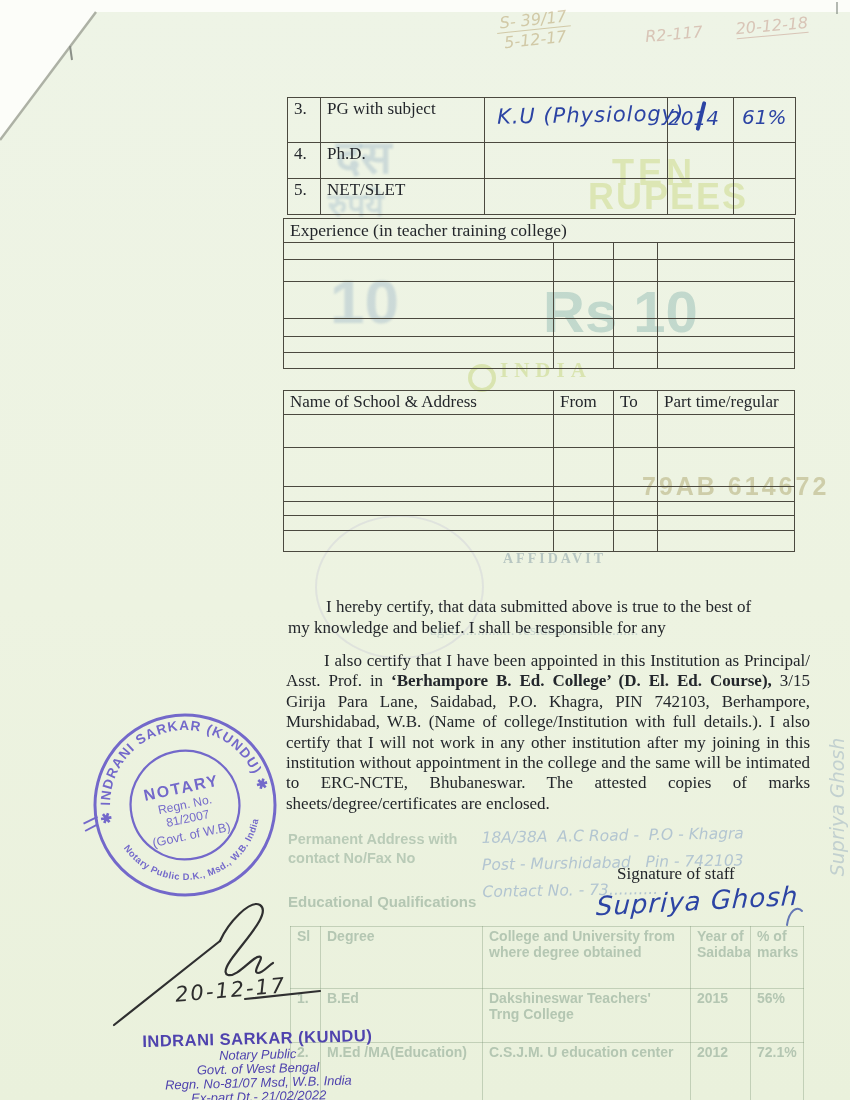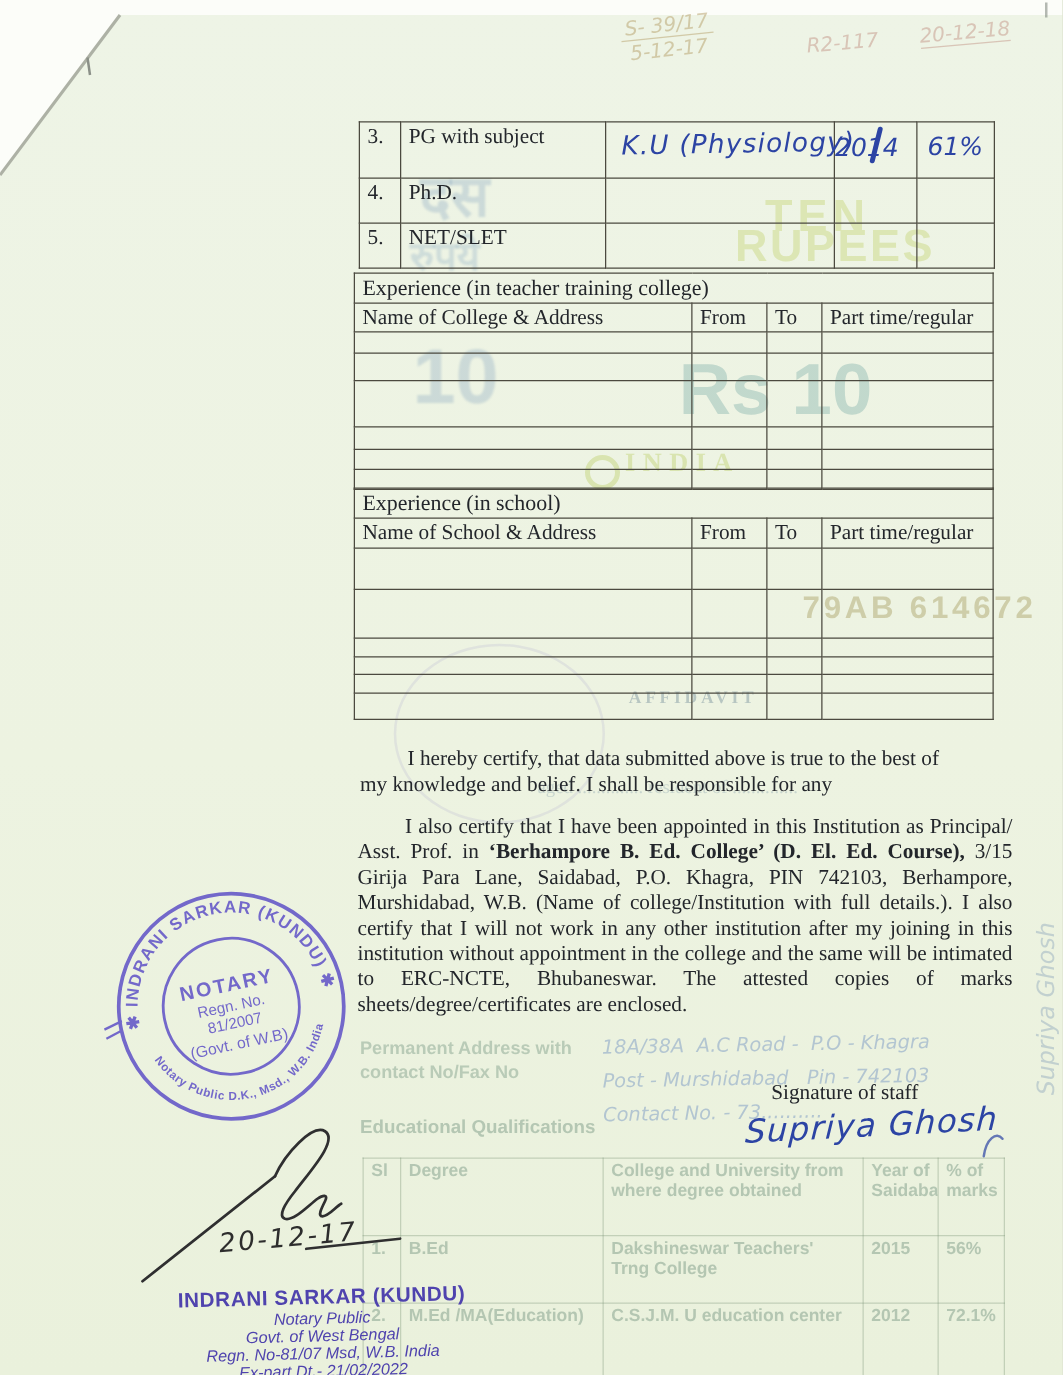--- a/index.html
+++ b/index.html
@@ -148,26 +148,20 @@
     <colgroup>
         <col style="width:270px">
         <col style="width:60px">
         <col style="width:44px">
         <col style="width:137px">
       </colgroup>
     <tbody>
         <tr style="height:20px;">
       <td class="band-cell" colspan="4">Experience (in teacher training college)</td>
     </tr>
-    <tr style="height:22px;">
-      <td>Name of College &amp; Address</td>
-      <td>From</td>
-      <td>To</td>
-      <td>Part time/regular</td>
-    </tr>
     <tr style="height:17px;">
           <td></td>
           <td></td>
           <td></td>
           <td></td>
         </tr>
     <tr style="height:22px;">
           <td></td>
           <td></td>
           <td></td>
@@ -201,23 +195,20 @@
     </table>
 
   <table class="abs" style="left:283px;top:390px;width:511px;">
     <colgroup>
         <col style="width:270px">
         <col style="width:60px">
         <col style="width:44px">
         <col style="width:137px">
       </colgroup>
     <tbody>
-        <tr style="height:23px;">
-      <td class="band-left" colspan="4">Experience (in school)</td>
-    </tr>
     <tr style="height:24px;">
       <td>Name of School &amp; Address</td>
       <td>From</td>
       <td>To</td>
       <td>Part time/regular</td>
     </tr>
     <tr style="height:33px;">
           <td></td>
           <td></td>
           <td></td>

